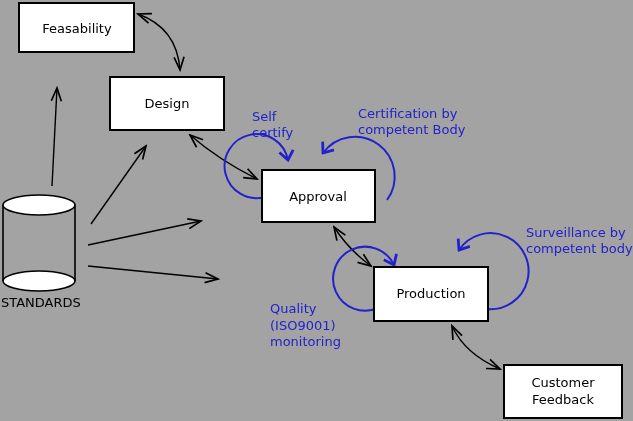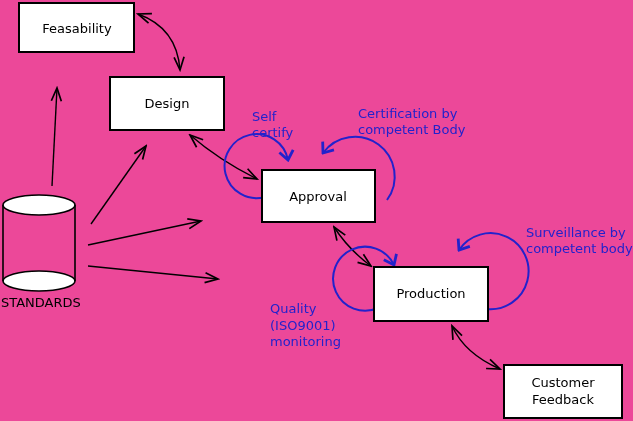--- a/index.html
+++ b/index.html
@@ -4,21 +4,21 @@
 <style>
   html, body {
     margin: 0;
     padding: 0;
     background: #ffffff;
   }
   #stage {
     width: 633px;
     height: 421px;
     position: relative;
-    background: #ec4899;
+    background: #a3a3a3;
     overflow: hidden;
   }
   svg text {
     font-family: "DejaVu Sans", "Liberation Sans", sans-serif;
     font-size: 13px;
     fill: #000000;
   }
   svg text.blue {
     fill: var(--blue, #2222cc);
   }

